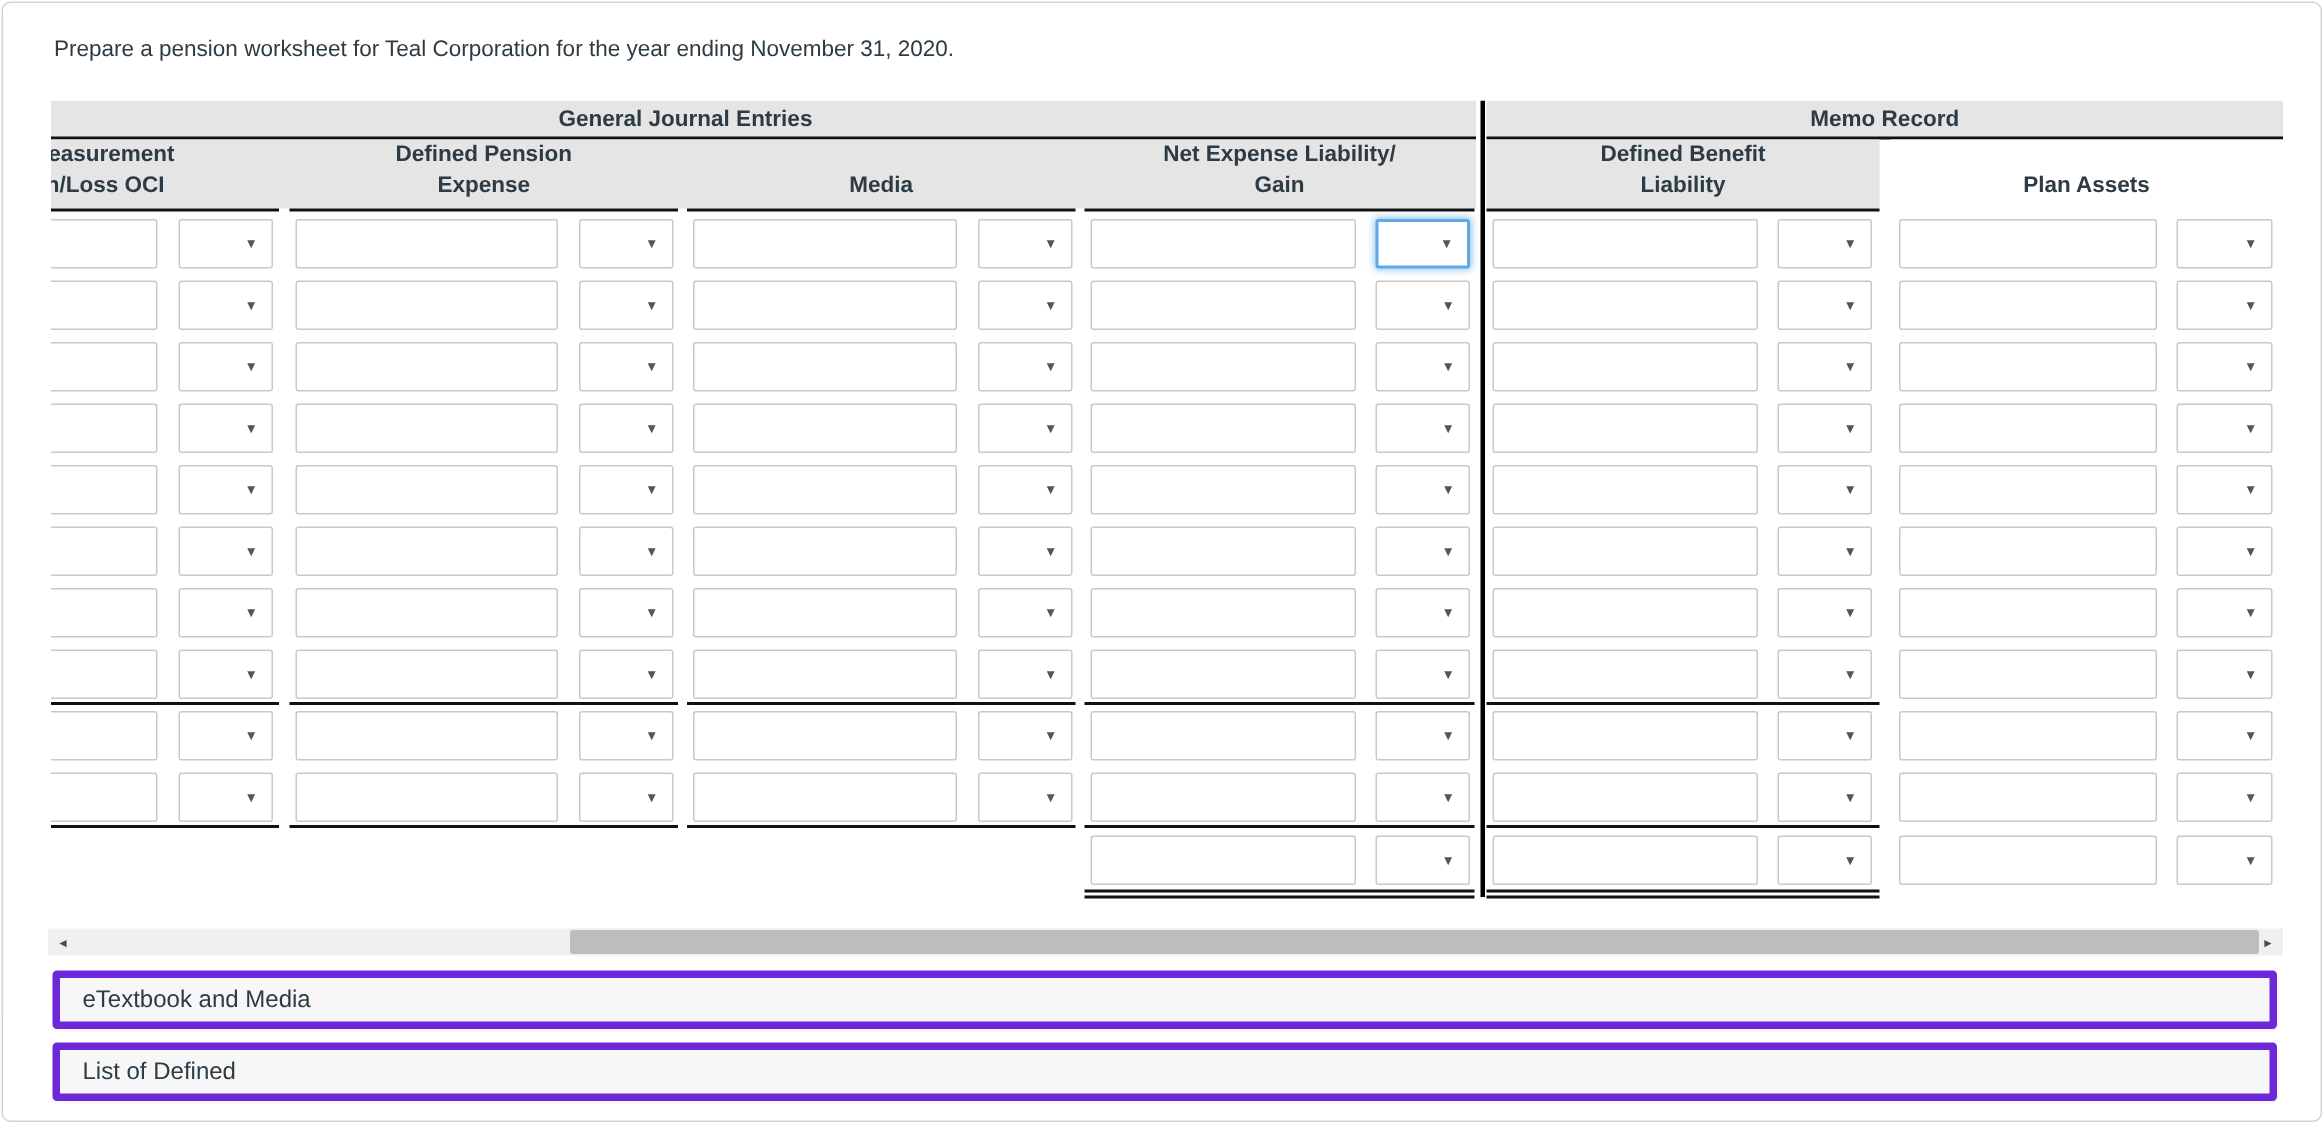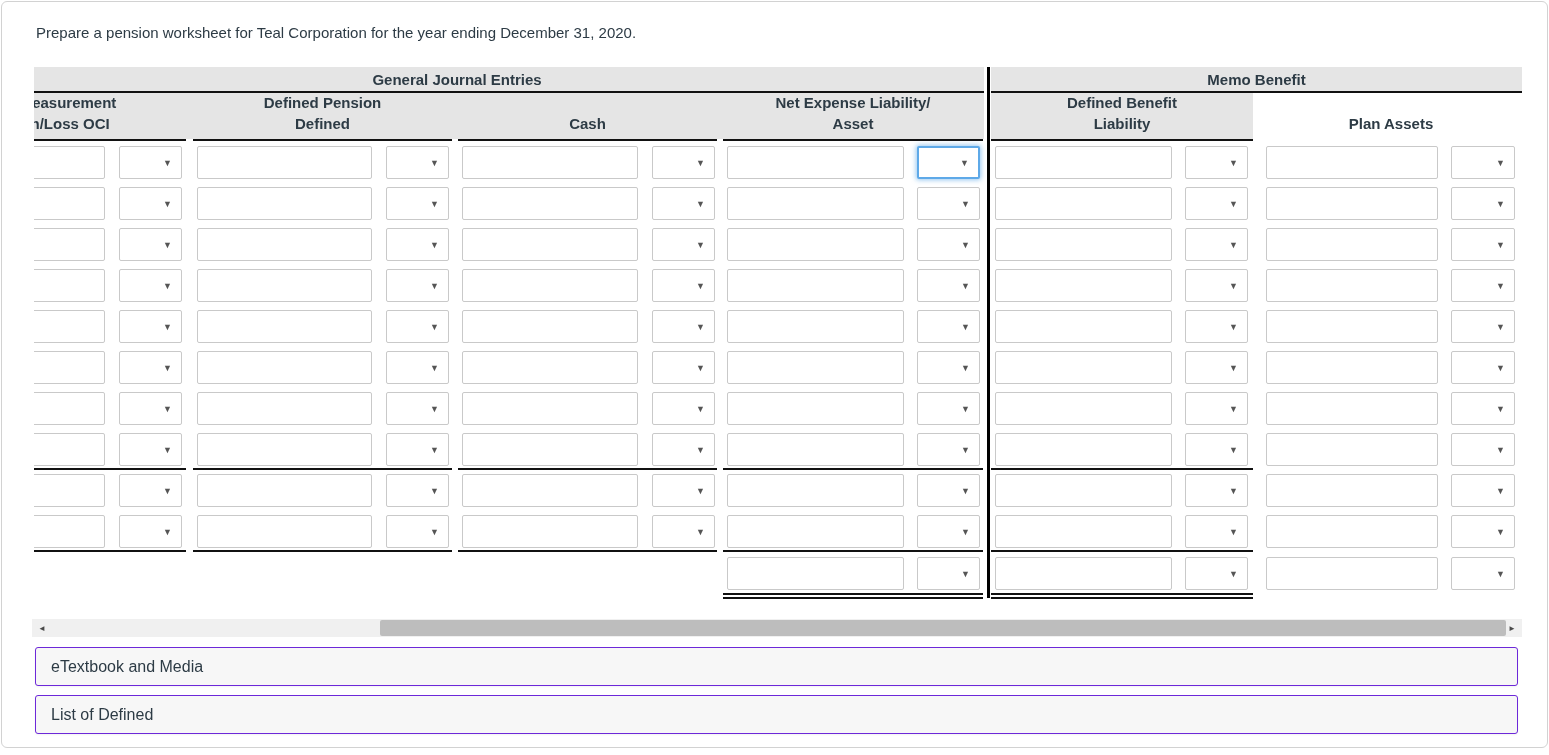--- a/index.html
+++ b/index.html
@@ -29,56 +29,56 @@
   
   .hscroll{position:absolute;left:30px;top:617px;width:1490px;height:18px;background:#f0f0f0;}
   .hscroll .arrow{position:absolute;top:0;width:16px;height:18px;display:flex;align-items:center;
                   justify-content:center;font-size:8px;color:#4a4a4a;cursor:pointer;}
   .hscroll .arrow.left{left:2px;}
   .hscroll .arrow.right{right:2px;}
   .hscroll .thumb{position:absolute;left:348px;top:1px;width:1126px;height:16px;background:#bdbdbd;
                   border-radius:2px;cursor:pointer;}
   
   .panel{position:absolute;left:33px;width:1483px;height:39px;background:#f7f7f7;
-         border:1px solid #6d28d9;border-radius:3px;box-sizing:border-box;cursor:pointer;
+         border:5px solid #6d28d9;border-radius:3px;box-sizing:border-box;cursor:pointer;
          display:flex;align-items:center;box-shadow:0 1px 2px rgba(0,0,0,0.05);}
   .panel span{padding-left:15px;font-size:16px;color:#2d3b45;}
 </style>
 </head>
 <body>
 
 <div class="card">
 
-  <div class="prompt">Prepare a pension worksheet for Teal Corporation for the year ending December 31, 2020.</div>
+  <div class="prompt">Prepare a pension worksheet for Teal Corporation for the year ending November 31, 2020.</div>
 
   <div class="ws-viewport">
     <div class="ws-content">
       <div class="band" style="left:0;width:1054px;">General Journal Entries</div>
-      <div class="band" style="left:1061px;width:531px;">Memo Benefit</div>
+      <div class="band" style="left:1061px;width:531px;">Memo Record</div>
       <div class="hdr-strip" style="left:0;width:1054px;"></div>
       <div class="hdr-strip" style="left:1061px;width:262px;"></div>
       <div class="vdivider" style="left:1057px;top:0;width:3px;height:531px;"></div>
       <div id="hdrCells">
           <div class="hdr-cell" style="left: 0px; width: 256px;">
             <div>Remeasurement</div>
             <div>Gain/Loss OCI</div>
           </div>
           <div class="hline" style="left: 0px; width: 256px; top: 72px;"></div>
           <div class="hdr-cell" style="left: 263px; width: 259px;">
             <div>Defined Pension</div>
-            <div>Defined</div>
+            <div>Expense</div>
           </div>
           <div class="hline" style="left: 263px; width: 259px; top: 72px;"></div>
           <div class="hdr-cell" style="left: 528px; width: 259px;">
-            <div>Cash</div>
+            <div>Media</div>
           </div>
           <div class="hline" style="left: 528px; width: 259px; top: 72px;"></div>
           <div class="hdr-cell" style="left: 793px; width: 260px;">
             <div>Net Expense Liability/</div>
-            <div>Asset</div>
+            <div>Gain</div>
           </div>
           <div class="hline" style="left: 793px; width: 260px; top: 72px;"></div>
           <div class="hdr-cell" style="left: 1061px; width: 262px;">
             <div>Defined Benefit</div>
             <div>Liability</div>
           </div>
           <div class="hline" style="left: 1061px; width: 262px; top: 72px;"></div>
           <div class="hdr-cell" style="left: 1330px; width: 262px; background: rgb(255, 255, 255);">
             <div>Plan Assets</div>
           </div>

